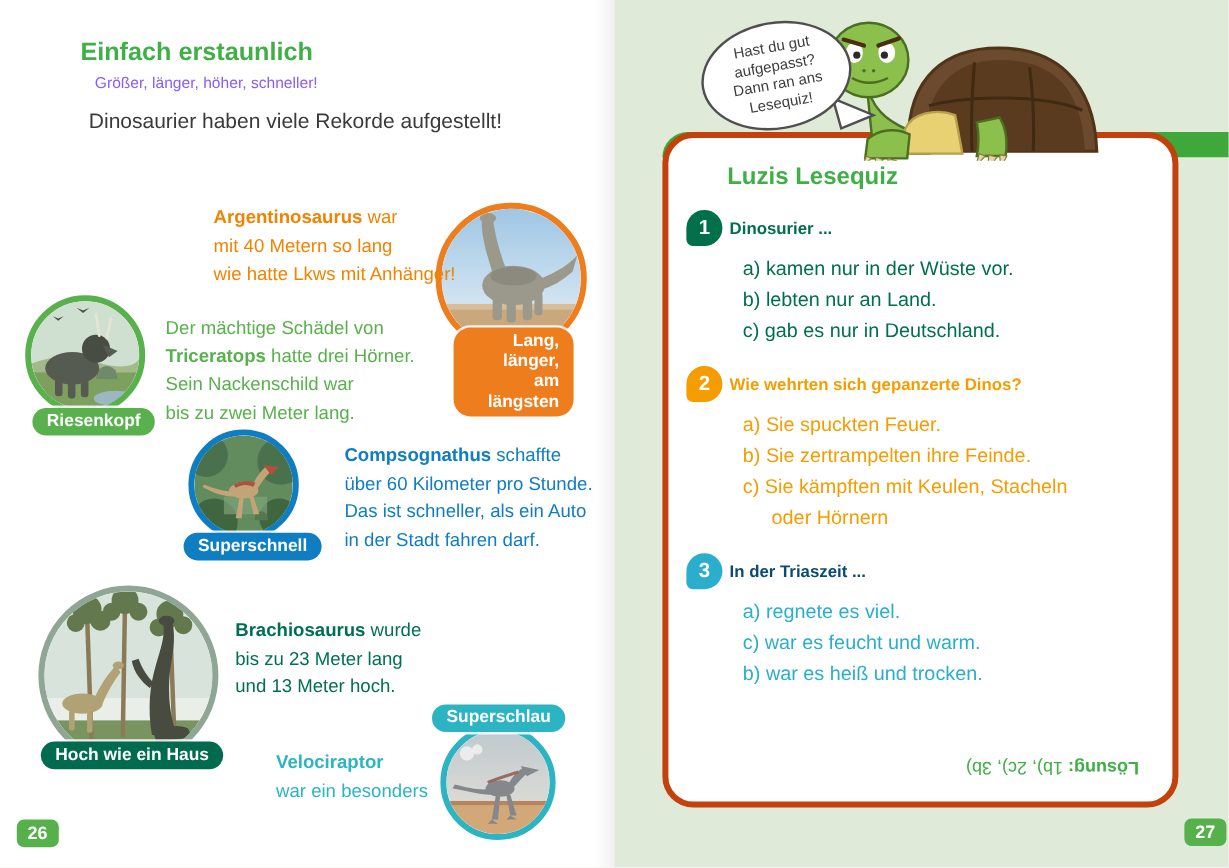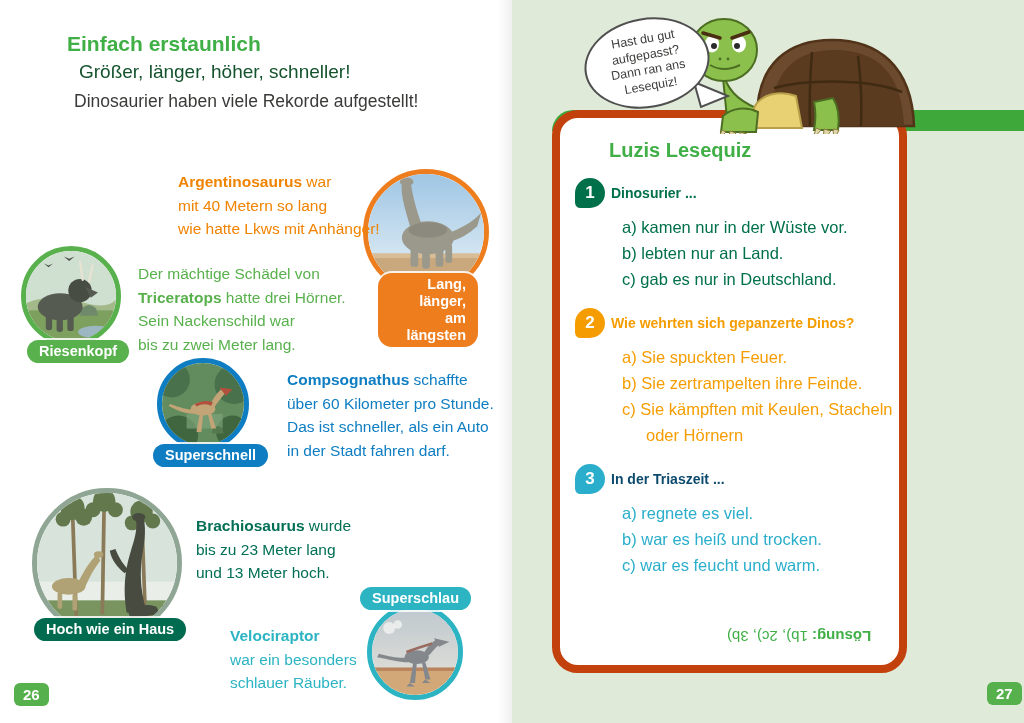--- a/index.html
+++ b/index.html
@@ -5,21 +5,21 @@
   html,body{margin:0;padding:0;background:#fff;}
   .screen{position:relative;width:1024px;height:723px;overflow:hidden;
           font-family:"Liberation Sans",sans-serif;outline:1px solid #e2e2e2;}
   
   .page-left{position:absolute;left:0;top:0;width:512px;height:723px;background:#ffffff;}
   .page-right{position:absolute;left:512px;top:0;width:512px;height:723px;background:#dfead9;}
   .spine{position:absolute;left:497px;top:0;width:15px;height:723px;
          background:linear-gradient(to right,rgba(0,0,0,0),rgba(0,0,0,0.06));}
   
   .headline{position:absolute;left:67px;top:32px;font-size:21px;font-weight:bold;color:#3faf46;}
-  .intro1{position:absolute;left:79px;top:61px;font-size:19px;color:#14532d;}
+  .intro1{position:absolute;left:79px;top:61px;font-size:13px;color:#8b5cf6;}
   .intro2{position:absolute;left:74px;top:91px;font-size:17.5px;color:#3a3a39;}
   .fact-text{position:absolute;font-size:15.5px;line-height:23.5px;}
   .fact-text .b{font-weight:bold;}
   .pos-text-argentinosaurus{left:178px;top:170px;}
   .pos-text-triceratops{left:138px;top:262px;}
   .pos-text-compsognathus{left:287px;top:368px;}
   .pos-text-brachiosaurus{left:196px;top:514px;}
   .pos-text-velociraptor{left:230px;top:624px;}
   
   .photo{position:absolute;border-radius:50%;overflow:hidden;box-sizing:border-box;}
@@ -38,22 +38,22 @@
   .pos-badge-brachiosaurus{left:34px;top:618px;}
   .pos-badge-velociraptor{left:360px;top:587px;}
   
   .pagenum{position:absolute;background:#56b04c;color:#fff;font-weight:bold;font-size:15px;
            padding:3px 9px;border-radius:6px;}
   .pagenum-left{left:14px;top:683px;}
   .pagenum-right{left:475px;top:682px;}
   
   .band{position:absolute;left:40px;top:110px;width:472px;height:21px;background:#3ea83b;
         border-radius:24px 0 0 0;z-index:1;}
-  .quiz-card{position:absolute;left:40px;top:110px;width:355px;height:563px;background:#fff;
-             border:8px solid #c2410c;border-radius:26px;box-sizing:border-box;z-index:2;}
+  .quiz-card{position:absolute;left:40px;top:110px;width:430px;height:563px;background:#fff;
+             border:5px solid #c2410c;border-radius:26px;box-sizing:border-box;z-index:2;}
   .quiz-title{margin:21px 0 0 49px;font-size:20px;font-weight:bold;color:#3faf46;}
   .question{margin:16px 0 0 15px;}
   .q-head{display:flex;align-items:center;gap:6px;}
   .q-num{width:30px;height:30px;border-radius:50% 50% 50% 18%;color:#fff;font-weight:bold;
          font-size:17px;display:flex;align-items:center;justify-content:center;flex:none;}
   .q-title{font-size:14px;font-weight:bold;}
   .q-options{margin:6px 0 0 47px;}
   .q-option{font-size:16.5px;line-height:26px;}
   .q-option.cont{padding-left:24px;}
   .solution{position:absolute;right:28px;bottom:20px;transform:rotate(180deg);
@@ -234,21 +234,20 @@
         <div class="badge pos-badge-compsognathus" style="background: rgb(14, 125, 194);">Superschnell</div>
         <div class="fact-text pos-text-brachiosaurus" style="color: rgb(0, 111, 85);">
           <div><span class="b">Brachiosaurus</span><span> wurde</span></div>
           <div><span>bis zu 23 Meter lang</span></div>
           <div><span>und 13 Meter hoch.</span></div>
         </div>
         <div class="badge pos-badge-brachiosaurus" style="background: rgb(0, 107, 78);">Hoch wie ein Haus</div>
         <div class="fact-text pos-text-velociraptor" style="color: rgb(44, 180, 195);">
           <div><span class="b">Velociraptor</span></div>
           <div><span>war ein besonders</span></div>
-          <div><span>schlauer Räuber.</span></div>
         </div>
         <div class="badge pos-badge-velociraptor" style="background: rgb(44, 180, 195);">Superschlau</div>
       </div>
 
     <div class="pagenum pagenum-left">26</div>
   </div>
 
   <div class="spine"></div>
 
   <div class="page-right">
@@ -280,22 +279,22 @@
               <div class="q-option cont" style="color: rgb(245, 157, 0);">oder Hörnern</div>
             </div>
           </div>
           <div class="question">
             <div class="q-head">
               <div class="q-num" style="background: rgb(42, 174, 203);">3</div>
               <div class="q-title" style="color: #0c4a6e;">In der Triaszeit ...</div>
             </div>
             <div class="q-options">
               <div class="q-option" style="color: rgb(42, 174, 203);">a) regnete es viel.</div>
+              <div class="q-option" style="color: rgb(42, 174, 203);">c) war es feucht und warm.</div>
               <div class="q-option" style="color: rgb(42, 174, 203);">b) war es heiß und trocken.</div>
-              <div class="q-option" style="color: rgb(42, 174, 203);">c) war es feucht und warm.</div>
             </div>
           </div>
         </div>
       <div class="solution">
         <span class="b">Lösung:</span><span> 1b), 2c), 3b)</span>
       </div>
     </div>
 
     <div class="turtle">
       <svg viewBox="0 0 270 128">

